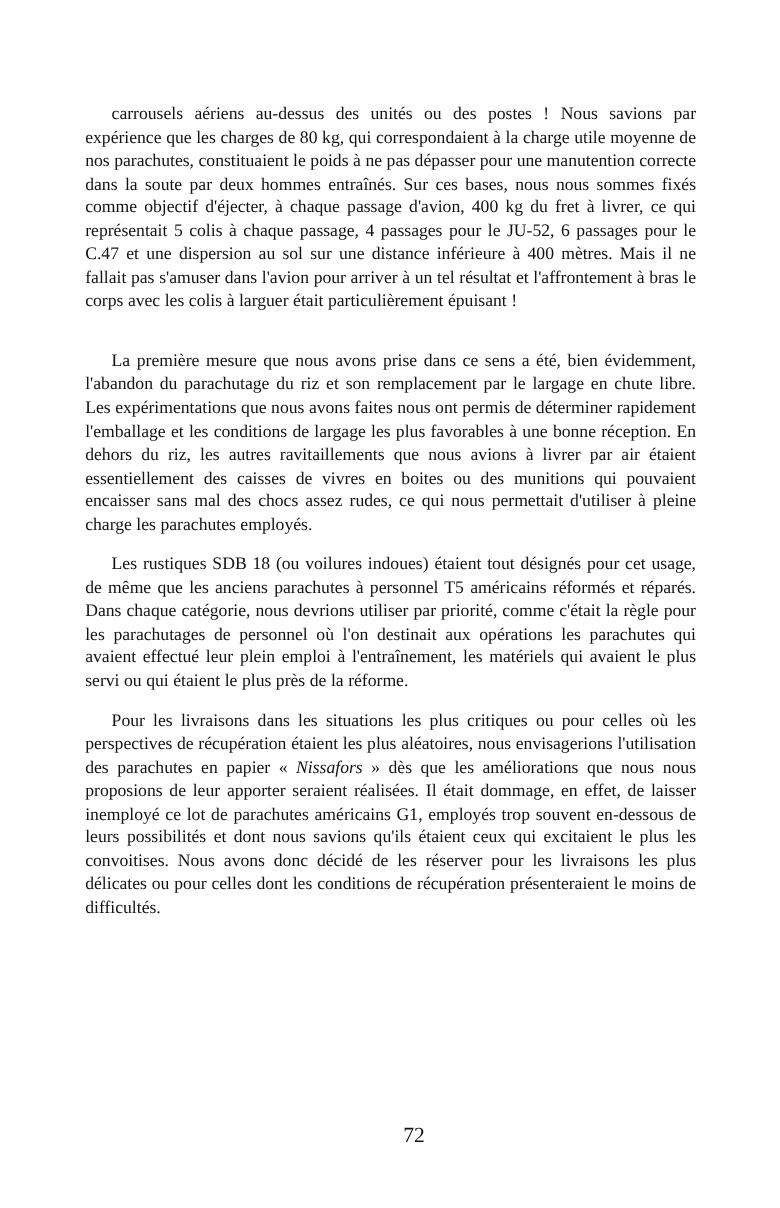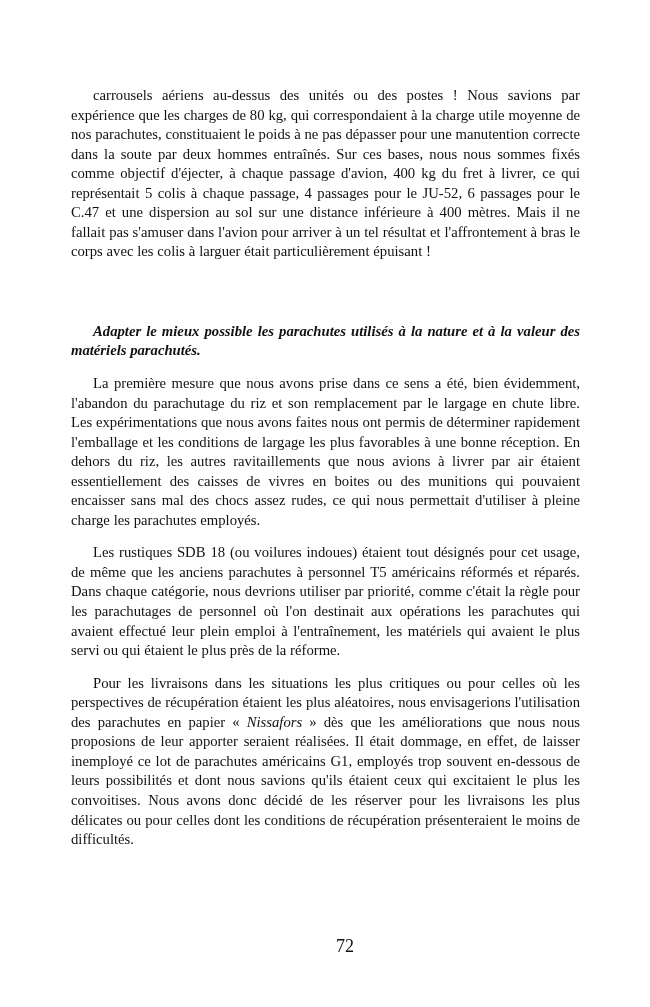--- a/index.html
+++ b/index.html
@@ -74,21 +74,20 @@
 <body>
 
 <div class="page">
 
   <div class="content">
 
     <p class="body-par">carrousels aériens au-dessus des unités ou des postes ! Nous savions par expérience que les charges de 80 kg, qui correspondaient à la charge utile moyenne de nos parachutes, constituaient le poids à ne pas dépasser pour une manutention correcte dans la soute par deux hommes entraînés. Sur ces bases, nous nous sommes fixés comme objectif d'éjecter, à chaque passage d'avion, 400 kg du fret à livrer, ce qui représentait 5 colis à chaque passage, 4 passages pour le JU-52, 6 passages pour le C.47 et une dispersion au sol sur une distance inférieure à 400 mètres. Mais il ne fallait pas s'amuser dans l'avion pour arriver à un tel résultat et l'affrontement à bras le corps avec les colis à larguer était particulièrement épuisant !</p>
 
     <div class="spacer-before-head"></div>
 
-    <p class="section-head">Adapter le mieux possible les parachutes utilisés à la nature et à la valeur des matériels parachutés.</p>
 
     <p class="body-par">La première mesure que nous avons prise dans ce sens a été, bien évidemment, l'abandon du parachutage du riz et son remplacement par le largage en chute libre. Les expérimentations que nous avons faites nous ont permis de déterminer rapidement l'emballage et les conditions de largage les plus favorables à une bonne réception. En dehors du riz, les autres ravitaillements que nous avions à livrer par air étaient essentiellement des caisses de vivres en boites ou des munitions qui pouvaient encaisser sans mal des chocs assez rudes, ce qui nous permettait d'utiliser à pleine charge les parachutes employés.</p>
 
     <p class="body-par">Les rustiques SDB 18 (ou voilures indoues) étaient tout désignés pour cet usage, de même que les anciens parachutes à personnel T5 américains réformés et réparés. Dans chaque catégorie, nous devrions utiliser par priorité, comme c'était la règle pour les parachutages de personnel où l'on destinait aux opérations les parachutes qui avaient effectué leur plein emploi à l'entraînement, les matériels qui avaient le plus servi ou qui étaient le plus près de la réforme.</p>
 
     <p class="body-par"><span>Pour les livraisons dans les situations les plus critiques ou pour celles où les perspectives de récupération étaient les plus aléatoires, nous envisagerions l'utilisation des parachutes en papier « </span><em class="work-title">Nissafors</em><span> » dès que les améliorations que nous nous proposions de leur apporter seraient réalisées. Il était dommage, en effet, de laisser inemployé ce lot de parachutes américains G1, employés trop souvent en-dessous de leurs possibilités et dont nous savions qu'ils étaient ceux qui excitaient le plus les convoitises. Nous avons donc décidé de les réserver pour les livraisons les plus délicates ou pour celles dont les conditions de récupération présenteraient le moins de difficultés.</span></p>
 
   </div>
 
   <div class="folio">72</div>

